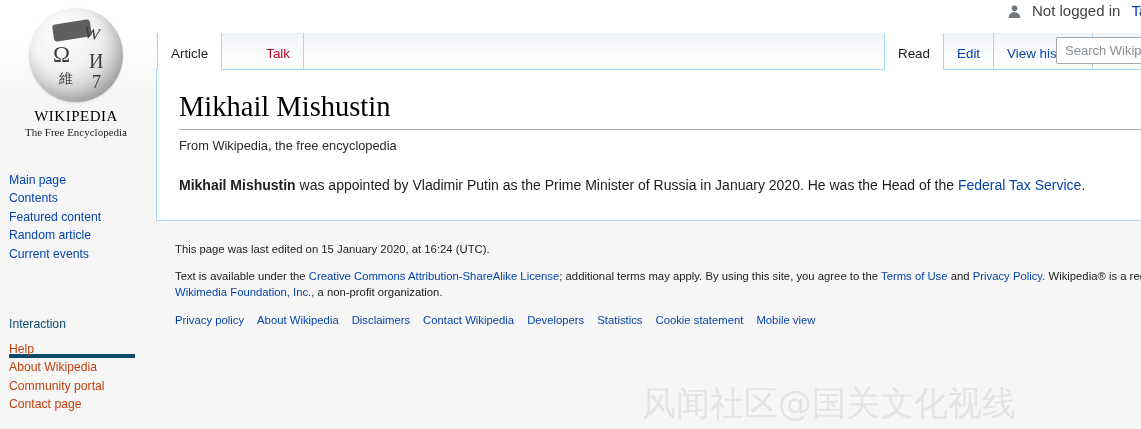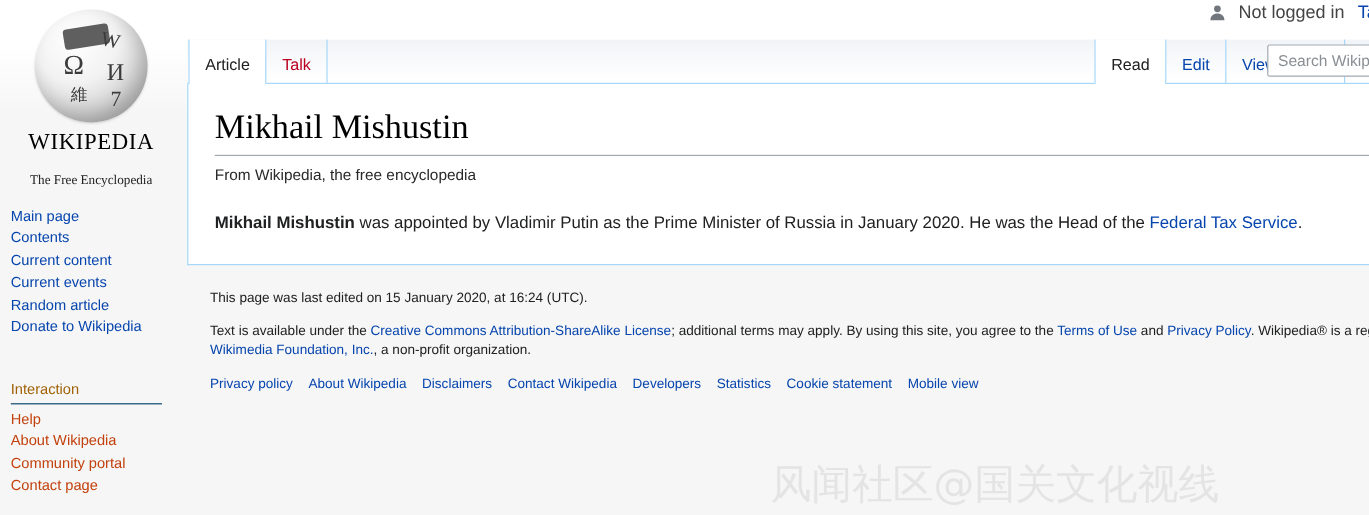--- a/index.html
+++ b/index.html
@@ -37,42 +37,42 @@
   .globe .piece {
     position:absolute; left:24px; top:14px; width:38px; height:17px;
     background:#5f5f5f; border-radius:3px; transform:rotate(-9deg);
   }
   .globe .g { position:absolute; color:#3c3c3c; font-family:"Liberation Serif", serif; }
   .g0 { left:24px; top:34px; font-size:23px; }
   .g1 { left:55px; top:16px; font-size:17px; transform:rotate(12deg); }
   .g2 { left:60px; top:42px; font-size:20px; }
   .g3 { left:30px; top:62px; font-size:14px; }
   .g4 { left:63px; top:64px; font-size:18px; }
-  .wordmark { font-family:"Liberation Serif", serif; font-size:19px; letter-spacing:.5px; color:#000; }
-  .logo-tagline { font-family:"Liberation Serif", serif; font-size:11px; color:#222; margin-top:14px; }
+  .wordmark { font-family:"Liberation Serif", serif; font-size:15px; letter-spacing:.5px; color:#000; }
+  .logo-tagline { font-family:"Liberation Serif", serif; font-size:11px; color:#222; margin-top:1px; }
 
   .side-nav { position:absolute; left:9px; top:171px; width:145px; font-size:12.2px; line-height:18.4px; }
   .side-nav a { display:block; color:#0645ad; text-decoration:none; cursor:pointer; }
   .side-head {
     position:absolute; left:9px; top:317px; width:126px;
-    font-size:12.2px; color:#a16207; padding-bottom:5px;
-    border-bottom:1px solid #0c4a6e;
+    font-size:12.2px; color:#0c4a6e; padding-bottom:23px;
+    border-bottom:4px solid #0c4a6e;
   }
   .side-nav2 { position:absolute; left:9px; top:340px; width:145px; font-size:12.2px; line-height:18.4px; }
   .side-nav2 a { display:block; color:#c2410c; text-decoration:none; cursor:pointer; }
 
   
   .tab-strip {
     position:absolute; left:156px; top:33px; width:1224px; height:37px;
     background:linear-gradient(#f1f4f7, #ffffff 92%);
     border-bottom:1px solid #a7d7f9;
   }
   .tabs { position:absolute; top:33px; height:37px; display:flex; z-index:2; }
-  .tabs-left  { left:157px; }
-  .tabs-right { left:912px;justify-content:flex-end; }
+  .tabs-left  { left:157px;gap:31px; }
+  .tabs-right { left:884px;justify-content:flex-end; }
   .tab {
     height:37px; padding:0 13px; display:flex; align-items:flex-end;
     font-size:13.4px; border-right:1px solid #a7d7f9; cursor:pointer;
   }
   .tab span { padding-bottom:9px; }
   .tab.selected { background:#fff; }
   .tab.first { border-left:1px solid #a7d7f9; }
   .tab a, .tab-link { color:#0645ad; text-decoration:none; }
   .tab .black { color:#202122; }
   .tab .redlink { color:#ba0021; }
@@ -144,24 +144,23 @@
       <span class="g g3">維</span>
       <span class="g g4">7</span>
     </div>
     <div class="wordmark">WIKIPEDIA</div>
     <div class="logo-tagline">The Free Encyclopedia</div>
   </div>
 
   <nav class="side-nav">
     <a>Main page</a>
     <a>Contents</a>
-    <a>Current content</a>
+    <a>Featured content</a>
+    <a>Random article</a>
     <a>Current events</a>
-    <a>Random article</a>
-    <a>Donate to Wikipedia</a>
   </nav>
   <div class="side-head">Interaction</div>
   <nav class="side-nav2">
     <a>Help</a>
     <a>About Wikipedia</a>
     <a>Community portal</a>
     <a>Contact page</a>
   </nav>
 
   <div class="tab-strip"></div>

